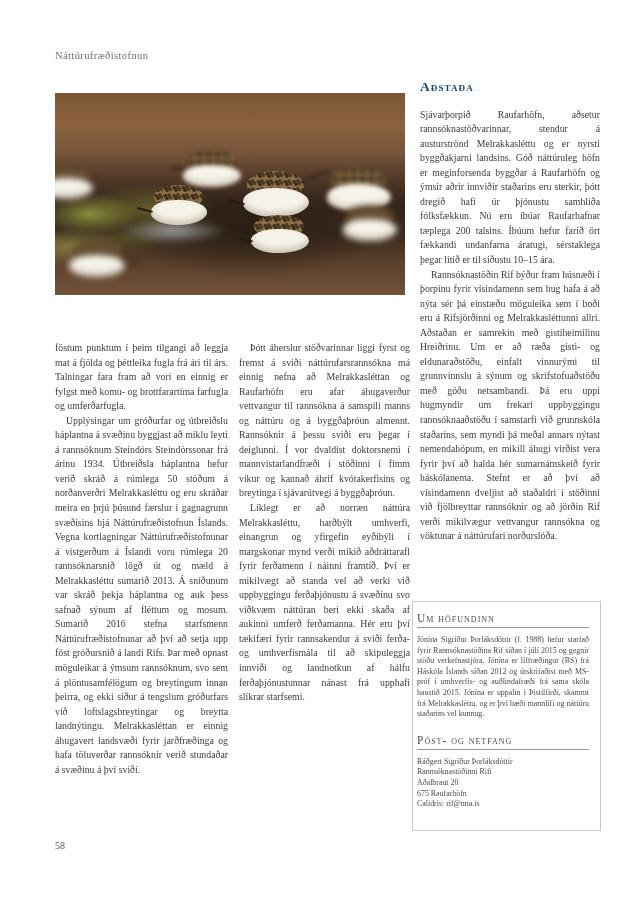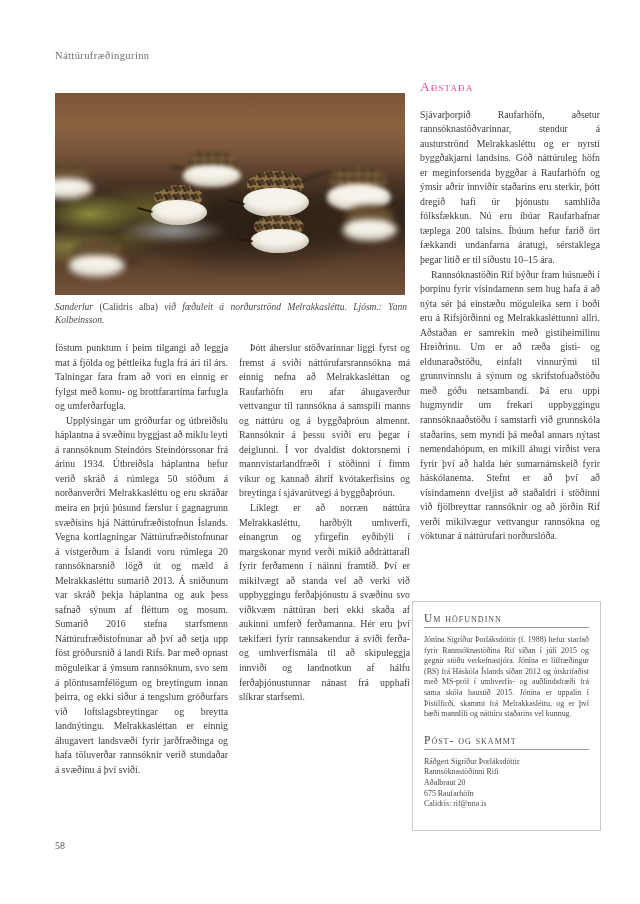--- a/index.html
+++ b/index.html
@@ -66,42 +66,42 @@
   .caption .latin{font-style:normal;}
   
   .col{position:absolute;font-size:9.8px;line-height:14.55px;text-align:justify;color:#3b3b3b;}
   .col p{margin:0;}
   .col p.indent{text-indent:11px;}
   .col-left{left:55px;top:341px;width:173px;height:462px;overflow:hidden;font-family:Liberation Serif, serif;}
   .col-mid{left:239px;top:341px;width:171px;height:462px;overflow:hidden;}
   .col-right{left:420px;top:80px;width:180px;}
   .col-right .body-wrap{height:478px;overflow:hidden;}
   .section-heading{
-    font-variant:small-caps;font-size:13.5px;letter-spacing:1.1px;color:#ec4899;
-    margin:0 0 13px 0;font-weight:normal;
+    font-variant:small-caps;font-size:13.5px;letter-spacing:1.1px;color:#0c4a6e;
+    margin:0 0 13px 0;font-weight:bold;
   }
   
   .author-box{
     position:absolute;left:412px;top:601px;width:189px;height:230px;
-    border:1px solid #c9c9c9;box-sizing:border-box;padding:10px 11px 0 11px;background:#fff;
+    border:1px solid #c9c9c9;box-sizing:border-box;padding:10px 11px 0 4px;background:#fff;
   }
   .box-heading{
     font-variant:small-caps;font-size:11.5px;letter-spacing:1px;color:#4c4c4c;
     border-bottom:1px solid #9a9a9a;padding-bottom:3px;margin:0 0 7px 0;font-weight:normal;
   }
   .box-text{font-size:7.9px;line-height:10.6px;text-align:justify;color:#4a4a4a;margin:0 0 14px 0;}
   .contact-line{display:block;font-size:7.9px;line-height:10.6px;color:#4a4a4a;}
   .page-number{position:absolute;left:55px;top:840px;font-size:10px;color:#555;}
 </style>
 </head>
 <body>
 
 <div class="page">
 
-  <div class="running-head">Náttúrufræðingurinn</div>
+  <div class="running-head">Náttúrufræðistofnun</div>
 
   <div class="photo">
     <div class="grain"></div>
     <div class="sheen"></div>
 
     <div class="bird blur3" style="left:-14px;top:72px;width:52px;height:34px;">
       <i class="cap"></i>
         <i class="belly"></i>
     </div>
     <div class="bird blur2" style="left:128px;top:58px;width:58px;height:36px;">
@@ -133,25 +133,20 @@
       <i class="cap"></i>
         <i class="belly"></i>
     </div>
     <div class="bird blur3" style="left:14px;top:148px;width:56px;height:36px;">
       <i class="cap"></i>
         <i class="belly"></i>
         <i class="beak" style="right:-16px;top:20px;width:18px;transform:rotate(-10deg);"></i>
     </div>
   </div>
 
-  <div class="caption">
-    <span>Sanderlur</span>
-    <span class="latin">(Calidris alba)</span>
-    <span>við fæðuleit á norðurströnd Melrakkasléttu. Ljósm.: Yann Kolbeinsson.</span>
-  </div>
 
   <div class="col col-left">
     <p>föstum punktum í þeim tilgangi að leggja mat á fjölda og þéttleika fugla frá ári til árs. Talningar fara fram að vori en einnig er fylgst með komu- og brottfarartíma farfugla og umferðarfugla.</p>
     <p class="indent">Upplýsingar um gróðurfar og útbreiðslu háplantna á svæðinu byggjast að miklu leyti á rannsóknum Steindórs Steindórssonar frá árinu 1934. Útbreiðsla háplantna hefur verið skráð á rúmlega 50 stöðum á norðanverðri Melrakkasléttu og eru skráðar meira en þrjú þúsund færslur í gagnagrunn svæðisins hjá Náttúrufræðistofnun Íslands. Vegna kortlagningar Náttúrufræðistofnunar á vistgerðum á Íslandi voru rúmlega 20 rannsóknarsnið lögð út og mæld á Melrakkasléttu sumarið 2013. Á sniðunum var skráð þekja háplantna og auk þess safnað sýnum af fléttum og mosum. Sumarið 2016 stefna starfsmenn Náttúrufræðistofnunar að því að setja upp föst gróðursnið á landi Rifs. Þar með opnast möguleikar á ýmsum rannsóknum, svo sem á plöntusamfélögum og breytingum innan þeirra, og ekki síður á tengslum gróðurfars við loftslagsbreytingar og breytta landnýtingu. Melrakkasléttan er einnig áhugavert landsvæði fyrir jarðfræðinga og hafa töluverðar rannsóknir verið stundaðar á svæðinu á því sviði.</p>
   </div>
 
   <div class="col col-mid">
     <p class="indent">Þótt áherslur stöðvarinnar liggi fyrst og fremst á sviði náttúrufarsrannsókna má einnig nefna að Melrakkasléttan og Raufarhöfn eru afar áhugaverður vettvangur til rannsókna á samspili manns og náttúru og á byggðaþróun almennt. Rannsóknir á þessu sviði eru þegar í deiglunni. Í vor dvaldist doktorsnemi í mannvistarlandfræði í stöðinni í fimm vikur og kannað áhrif kvótakerfisins og breytinga í sjávarútvegi á byggðaþróun.</p>
     <p class="indent">Líklegt er að norræn náttúra Melrakkasléttu, harðbýlt umhverfi, einangrun og yfirgefin eyðibýli í margskonar mynd verði mikið aðdráttarafl fyrir ferðamenn í náinni framtíð. Því er mikilvægt að standa vel að verki við uppbyggingu ferðaþjónustu á svæðinu svo viðkvæm náttúran beri ekki skaða af aukinni umferð ferðamanna. Hér eru því tækifæri fyrir rannsakendur á sviði ferða- og umhverfismála til að skipuleggja innviði og landnotkun af hálfu ferðaþjónustunnar nánast frá upphafi slíkrar starfsemi.</p>
   </div>
@@ -160,21 +155,21 @@
     <h2 class="section-heading">Aðstaða</h2>
     <div class="body-wrap">
       <p>Sjávarþorpið Raufarhöfn, aðsetur rannsóknastöðvarinnar, stendur á austurströnd Melrakkasléttu og er nyrsti byggðakjarni landsins. Góð náttúruleg höfn er meginforsenda byggðar á Raufarhöfn og ýmsir aðrir innviðir staðarins eru sterkir, þótt dregið hafi úr þjónustu samhliða fólksfækkun. Nú eru íbúar Raufarhafnar tæplega 200 talsins. Íbúum hefur farið ört fækkandi undanfarna áratugi, sérstaklega þegar litið er til síðustu 10–15 ára.</p>
       <p class="indent">Rannsóknastöðin Rif býður fram húsnæði í þorpinu fyrir vísindamenn sem hug hafa á að nýta sér þá einstæðu möguleika sem í boði eru á Rifsjörðinni og Melrakkasléttunni allri. Aðstaðan er samrekin með gistiheimilinu Hreiðrinu. Um er að ræða gisti- og eldunaraðstöðu, einfalt vinnurými til grunnvinnslu á sýnum og skrifstofuaðstöðu með góðu netsambandi. Þá eru uppi hugmyndir um frekari uppbyggingu rannsóknaaðstöðu í samstarfi við grunnskóla staðarins, sem myndi þá meðal annars nýtast nemendahópum, en mikill áhugi virðist vera fyrir því að halda hér sumarnámskeið fyrir háskólanema. Stefnt er að því að vísindamenn dveljist að staðaldri í stöðinni við fjölbreyttar rannsóknir og að jörðin Rif verði mikilvægur vettvangur rannsókna og vöktunar á náttúrufari norðurslóða.</p>
     </div>
   </div>
 
   <div class="author-box">
     <h3 class="box-heading">Um höfundinn</h3>
     <p class="box-text">Jónína Sigríður Þorláksdóttir (f. 1988) hefur starfað fyrir Rannsóknastöðina Rif síðan í júlí 2015 og gegnir stöðu verkefnastjóra. Jónína er líffræðingur (BS) frá Háskóla Íslands síðan 2012 og útskrifaðist með MS-próf í umhverfis- og auðlindafræði frá sama skóla haustið 2015. Jónína er uppalin í Þistilfirði, skammt frá Melrakkasléttu, og er því bæði mannlífi og náttúru staðarins vel kunnug.</p>
-    <h3 class="box-heading">Póst- og skammt</h3>
+    <h3 class="box-heading">Póst- og netfang</h3>
     <span class="contact-line">Ráðgert Sigríður Þorláksdóttir</span>
     <span class="contact-line">Rannsóknastöðinni Rifi</span>
     <span class="contact-line">Aðalbraut 20</span>
     <span class="contact-line">675 Raufarhöfn</span>
     <span class="contact-line">Calidris: rif@nna.is</span>
   </div>
 
   <div class="page-number">58</div>
 
 </div>

